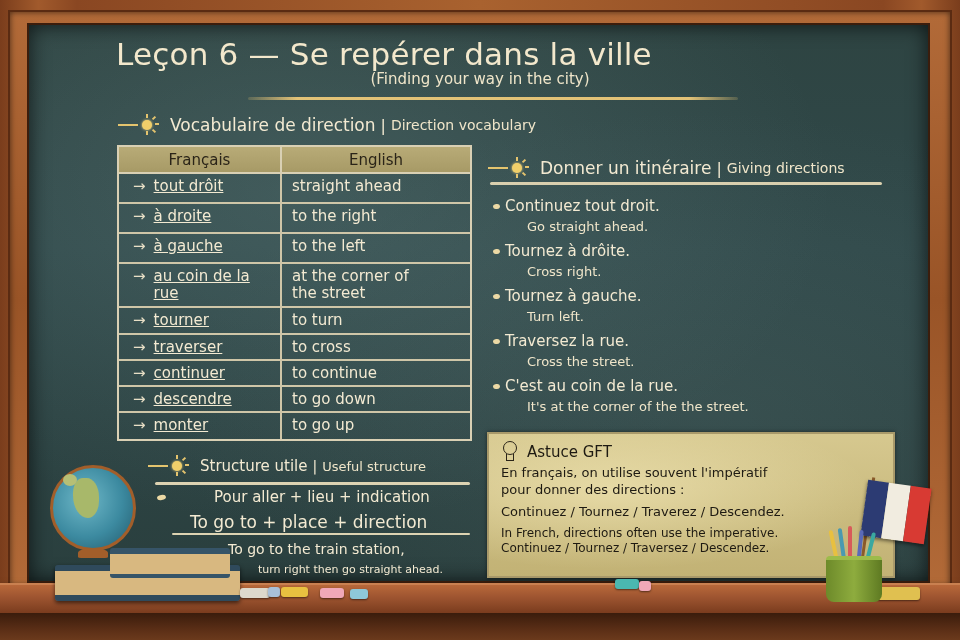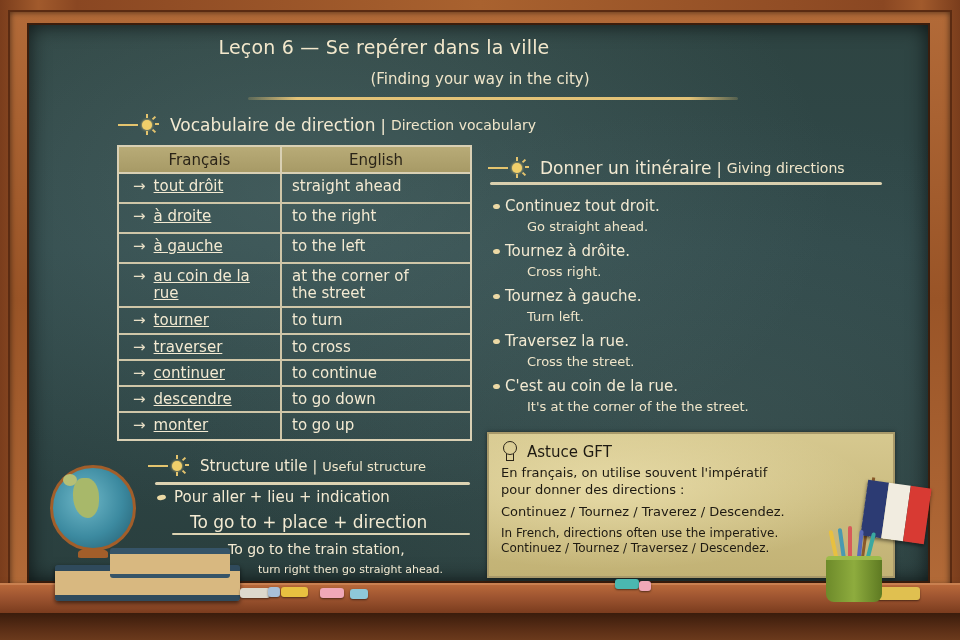--- a/index.html
+++ b/index.html
@@ -33,21 +33,21 @@
   }
   .base {
     position: absolute; left: 0; top: 613px; width: 960px; height: 27px;
     background: linear-gradient(180deg, #3a1c0c 0%, #5a2e16 60%, #6b3a1c 100%);
   }
   .hand { font-family: "DejaVu Sans", sans-serif; }
 
   
   .title {
     position: absolute; left: 0; width: 768px; top: 36px; text-align: center;
-    font-size: 19px; color: #f3e8cc; letter-spacing: 0.2px;
+    font-size: 31px; color: #f3e8cc; letter-spacing: 0.2px;
   }
   .subtitle {
     position: absolute; left: 0; width: 960px; top: 70px; text-align: center;
     font-size: 15px; color: #f0e6ca;
   }
   .title-rule {
     position: absolute; left: 248px; top: 97px; width: 490px; height: 3px;
     background: linear-gradient(90deg, rgba(220,190,110,0.2), #e2c277 10%, #e2c277 90%, rgba(220,190,110,0.2));
     border-radius: 2px;
   }
@@ -303,21 +303,21 @@
     <div class="ray" style="left:37px; top:8px; width:4px; height:2px;"></div>
     <div class="ray" style="left:28px; top:16px;"></div>
     <div class="ray" style="left:35px; top:1px; transform:rotate(45deg);"></div>
     <div class="ray" style="left:35px; top:14px; transform:rotate(-45deg);"></div>
   </div>
   <span class="sec-fr hand" style="font-size:15px;">Structure utile</span>
   <span class="sec-sep" style="font-size:14px;">|</span>
   <span class="sec-en hand" style="font-size:13px;">Useful structure</span>
 </div>
 <div class="struct-rule" style="left:155px; top:482px; width:315px;"></div>
-<div class="struct-line" style="left:157px; top:488px; display:flex; align-items:center; font-size:15px;">
+<div class="struct-line" style="left:157px; top:488px; display:flex; align-items:center; font-size:15px;gap:40px;">
   <span class="bullet" style="width:9px; margin-right:8px;"></span>
   <span>Pour aller + lieu + indication</span>
 </div>
 <div class="struct-line" style="left:190px; top:512px; font-size:17px;">To go to + place + direction</div>
 <div class="struct-rule" style="left:172px; top:533px; width:298px; height:2px;"></div>
 <div class="struct-line" style="left:228px; top:541px; font-size:14px;">To go to the train station,</div>
 <div class="struct-line" style="left:258px; top:563px; font-size:11px;">turn right then go straight ahead.</div>
 
 <div class="shelf"></div>
 <div class="base"></div>

